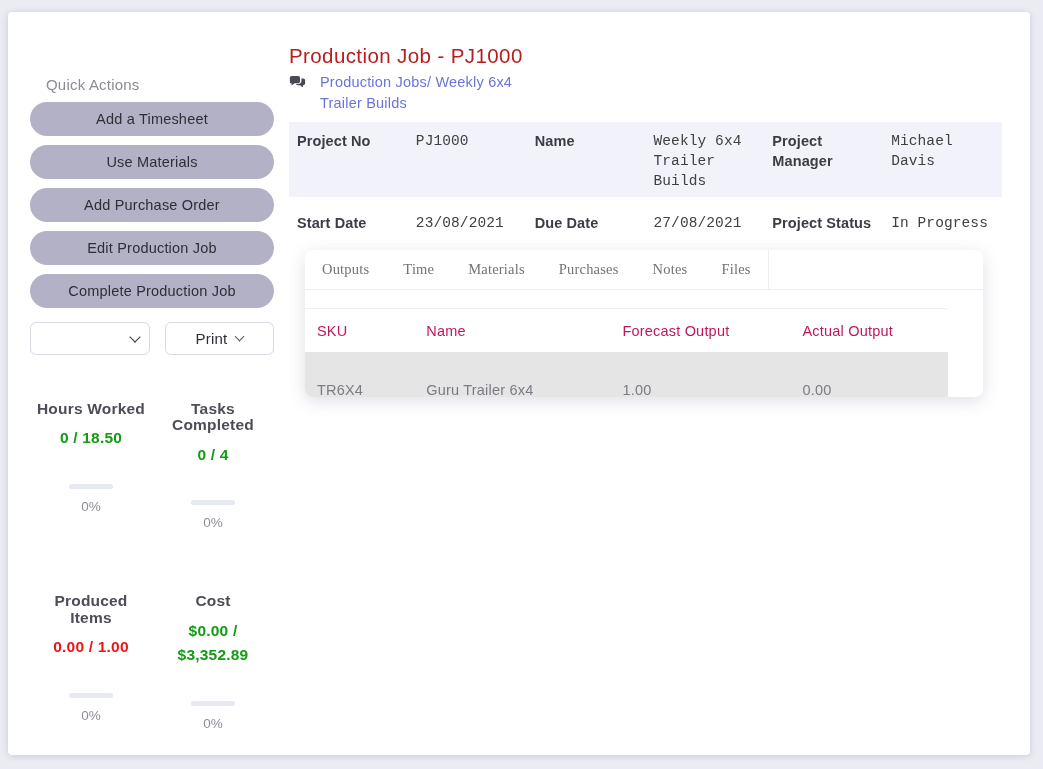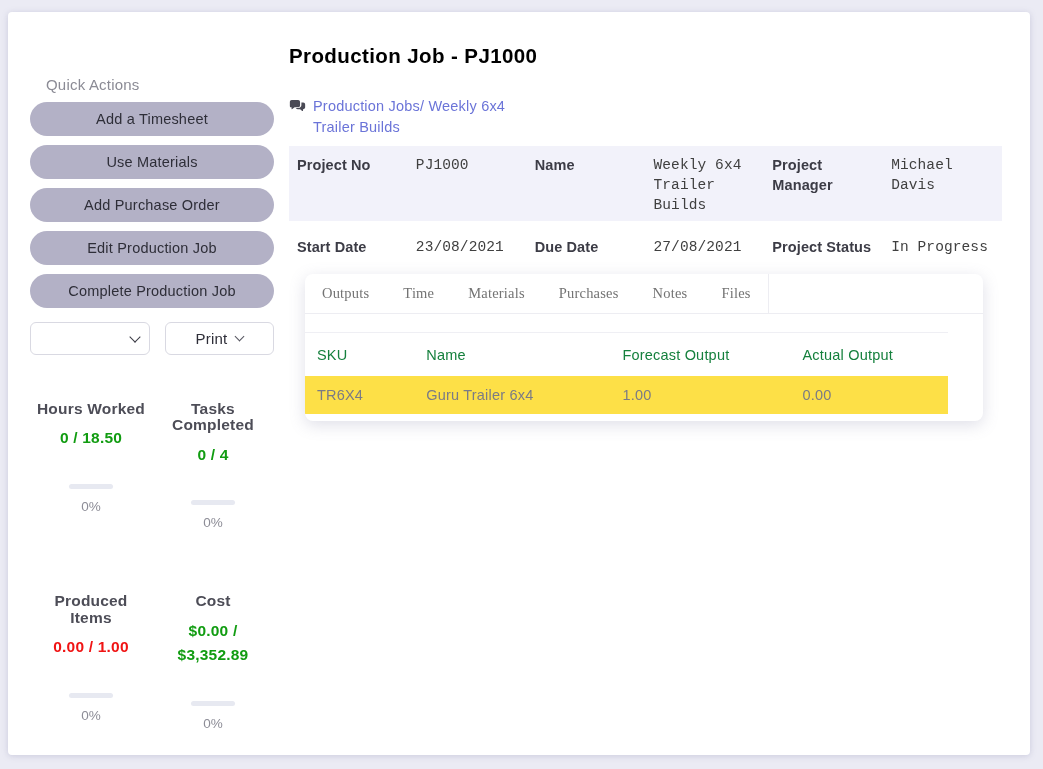--- a/index.html
+++ b/index.html
@@ -62,24 +62,24 @@
     max-width: 108px; margin-left: auto; margin-right: auto; letter-spacing: 0.2px;
   }
   .stat-bar {
     width: 44px; height: 5px; border-radius: 3px; background: #e7e9f1;
     margin: 33px auto 0;
   }
   .stat-pct { margin-top: 10px; color: #8d8d97; font-size: 13.5px; }
   
   .main { flex: 1; padding: 32px 28px 0 0; }
   .page-title {
-    font-size: 20.5px; font-weight: 700; color: #000000; letter-spacing: 0.4px;
-    margin-bottom: 28px;
-  }
-  .breadcrumb { display: flex; gap: 7px; align-items: flex-start; }
+    font-size: 20.5px; font-weight: 400; color: #b91c1c; letter-spacing: 0.4px;
+    margin-bottom: 4px;
+  }
+  .breadcrumb { display: flex; gap: 14px; align-items: flex-start; }
   .breadcrumb-icon { margin-top: 3px; flex-shrink: 0; }
   .breadcrumb-link {
     color: #6b74d8; font-size: 14.5px; line-height: 21px; max-width: 205px;
     text-decoration: none; letter-spacing: 0.2px; cursor: pointer; display: inline-block;
   }
   .info-table { margin-top: 8px; width: 713px; }
   .info-row { display: grid; grid-template-columns: repeat(6, 1fr); }
   .info-row.r1 { background: #f2f2fa; }
   .info-row.r1 .icell { padding: 9px 10px 6px 8px; }
   .info-row.r2 .icell { padding: 16px 10px 15px 8px; }
@@ -98,26 +98,26 @@
   }
   .tab {
     padding: 0 17px; display: flex; align-items: center;
     color: #737373; font-size: 14.5px; letter-spacing: 0.2px; cursor: pointer;
     background: none; border: none; font-family: Liberation Serif, serif;
   }
   .tab-bar-divider { width: 1px; background: #ededf2; }
   .tab-content { padding-top: 18px; }
   .outputs-table { width: 643px; border-collapse: collapse; border-top: 1px solid #efeff4; }
   .outputs-table th {
-    text-align: left; font-weight: 400; color: #15803d; font-size: 14.5px;
+    text-align: left; font-weight: 400; color: #be185d; font-size: 14.5px;
     padding: 14px 12px 13px; letter-spacing: 0.2px;
   }
   .outputs-table td {
-    color: #7b7b85; font-size: 14.5px; padding: 11px 12px; letter-spacing: 0.2px;
-    background: #fde047;
+    color: #7b7b85; font-size: 14.5px; padding: 30px 12px; letter-spacing: 0.2px;
+    background: #e5e5e5;
   }
   .col-sku { width: 17%; } .col-name { width: 30.5%; }
   .col-fore { width: 28%; } .col-act { width: 24.5%; }
 </style>
 </head>
 <body>
 
 <div class="card">
 
   <div class="sidebar">

